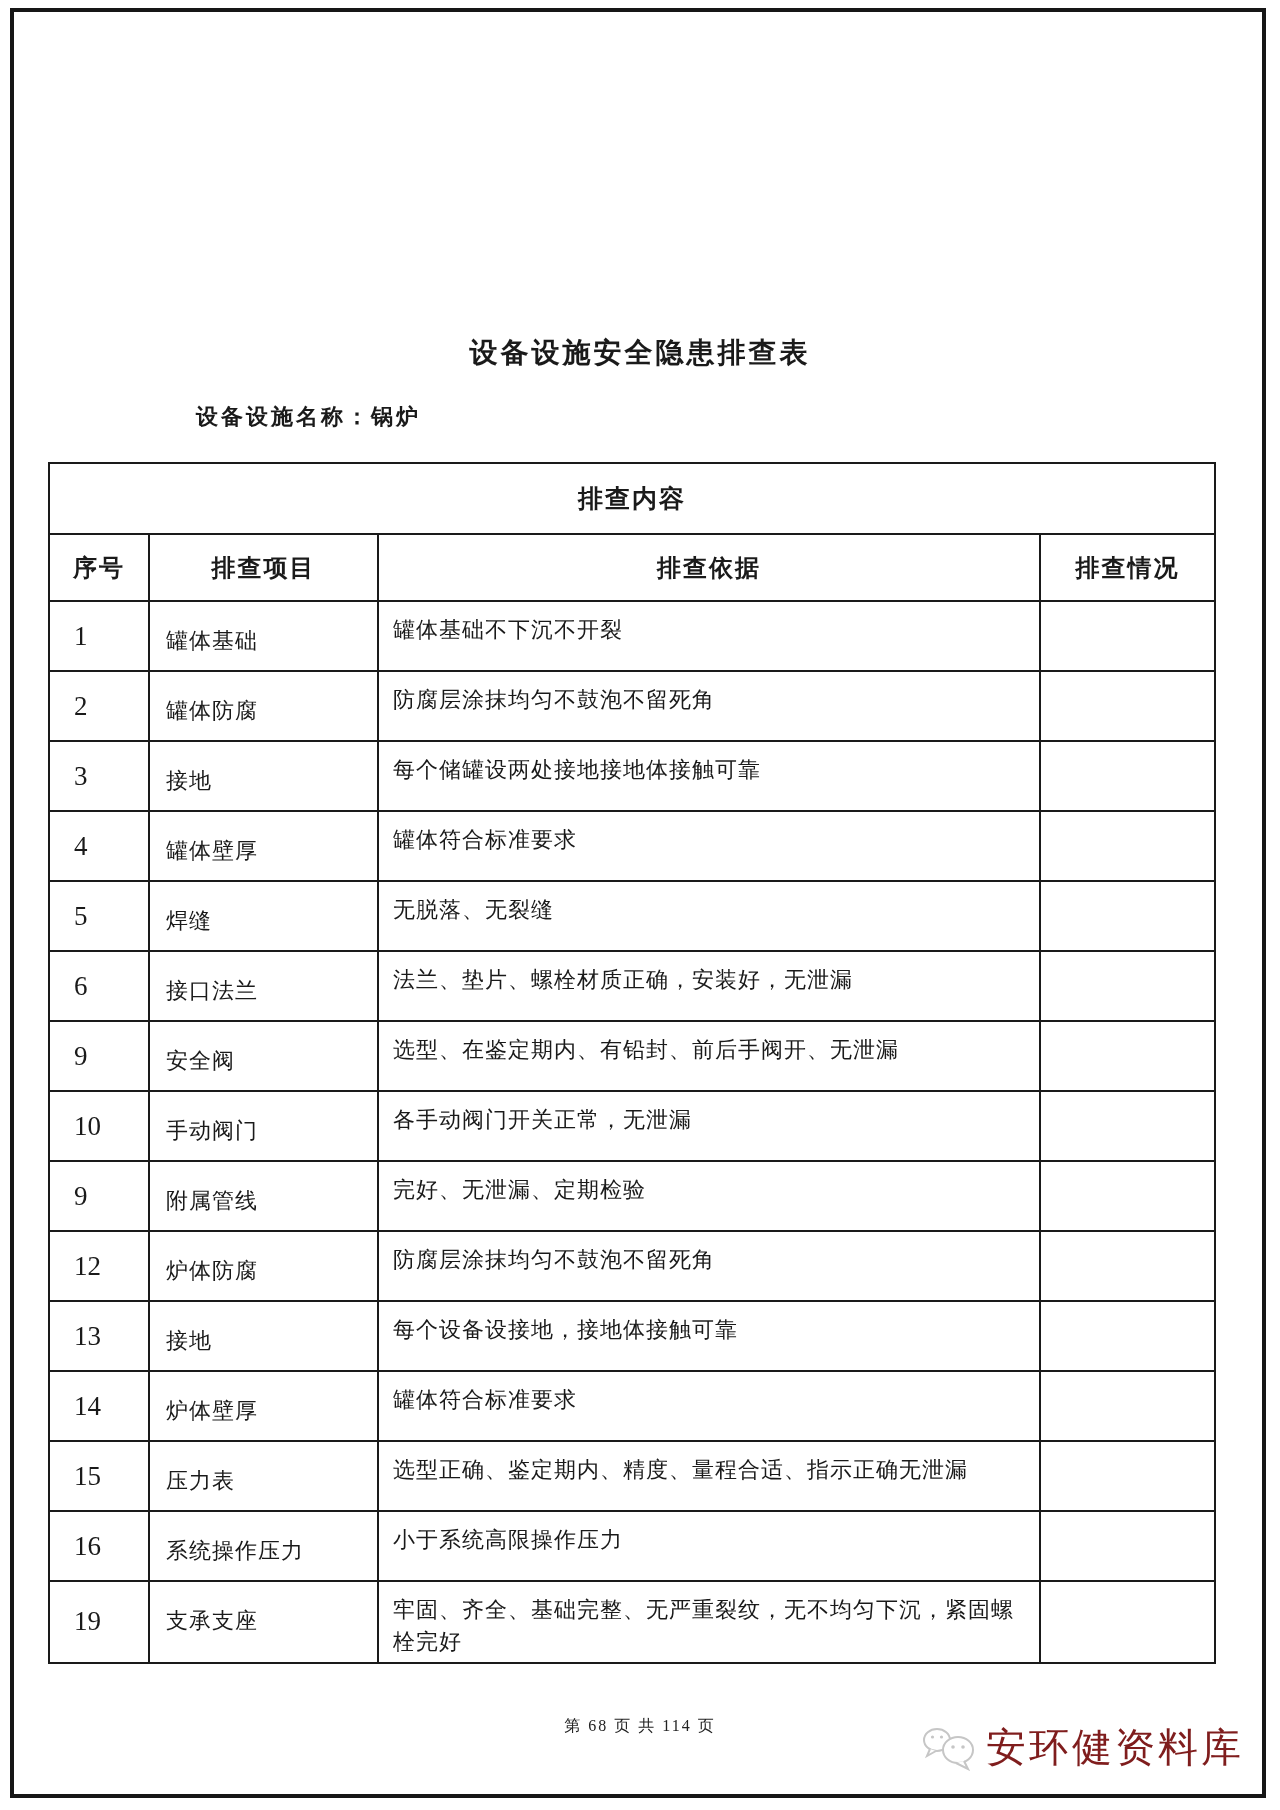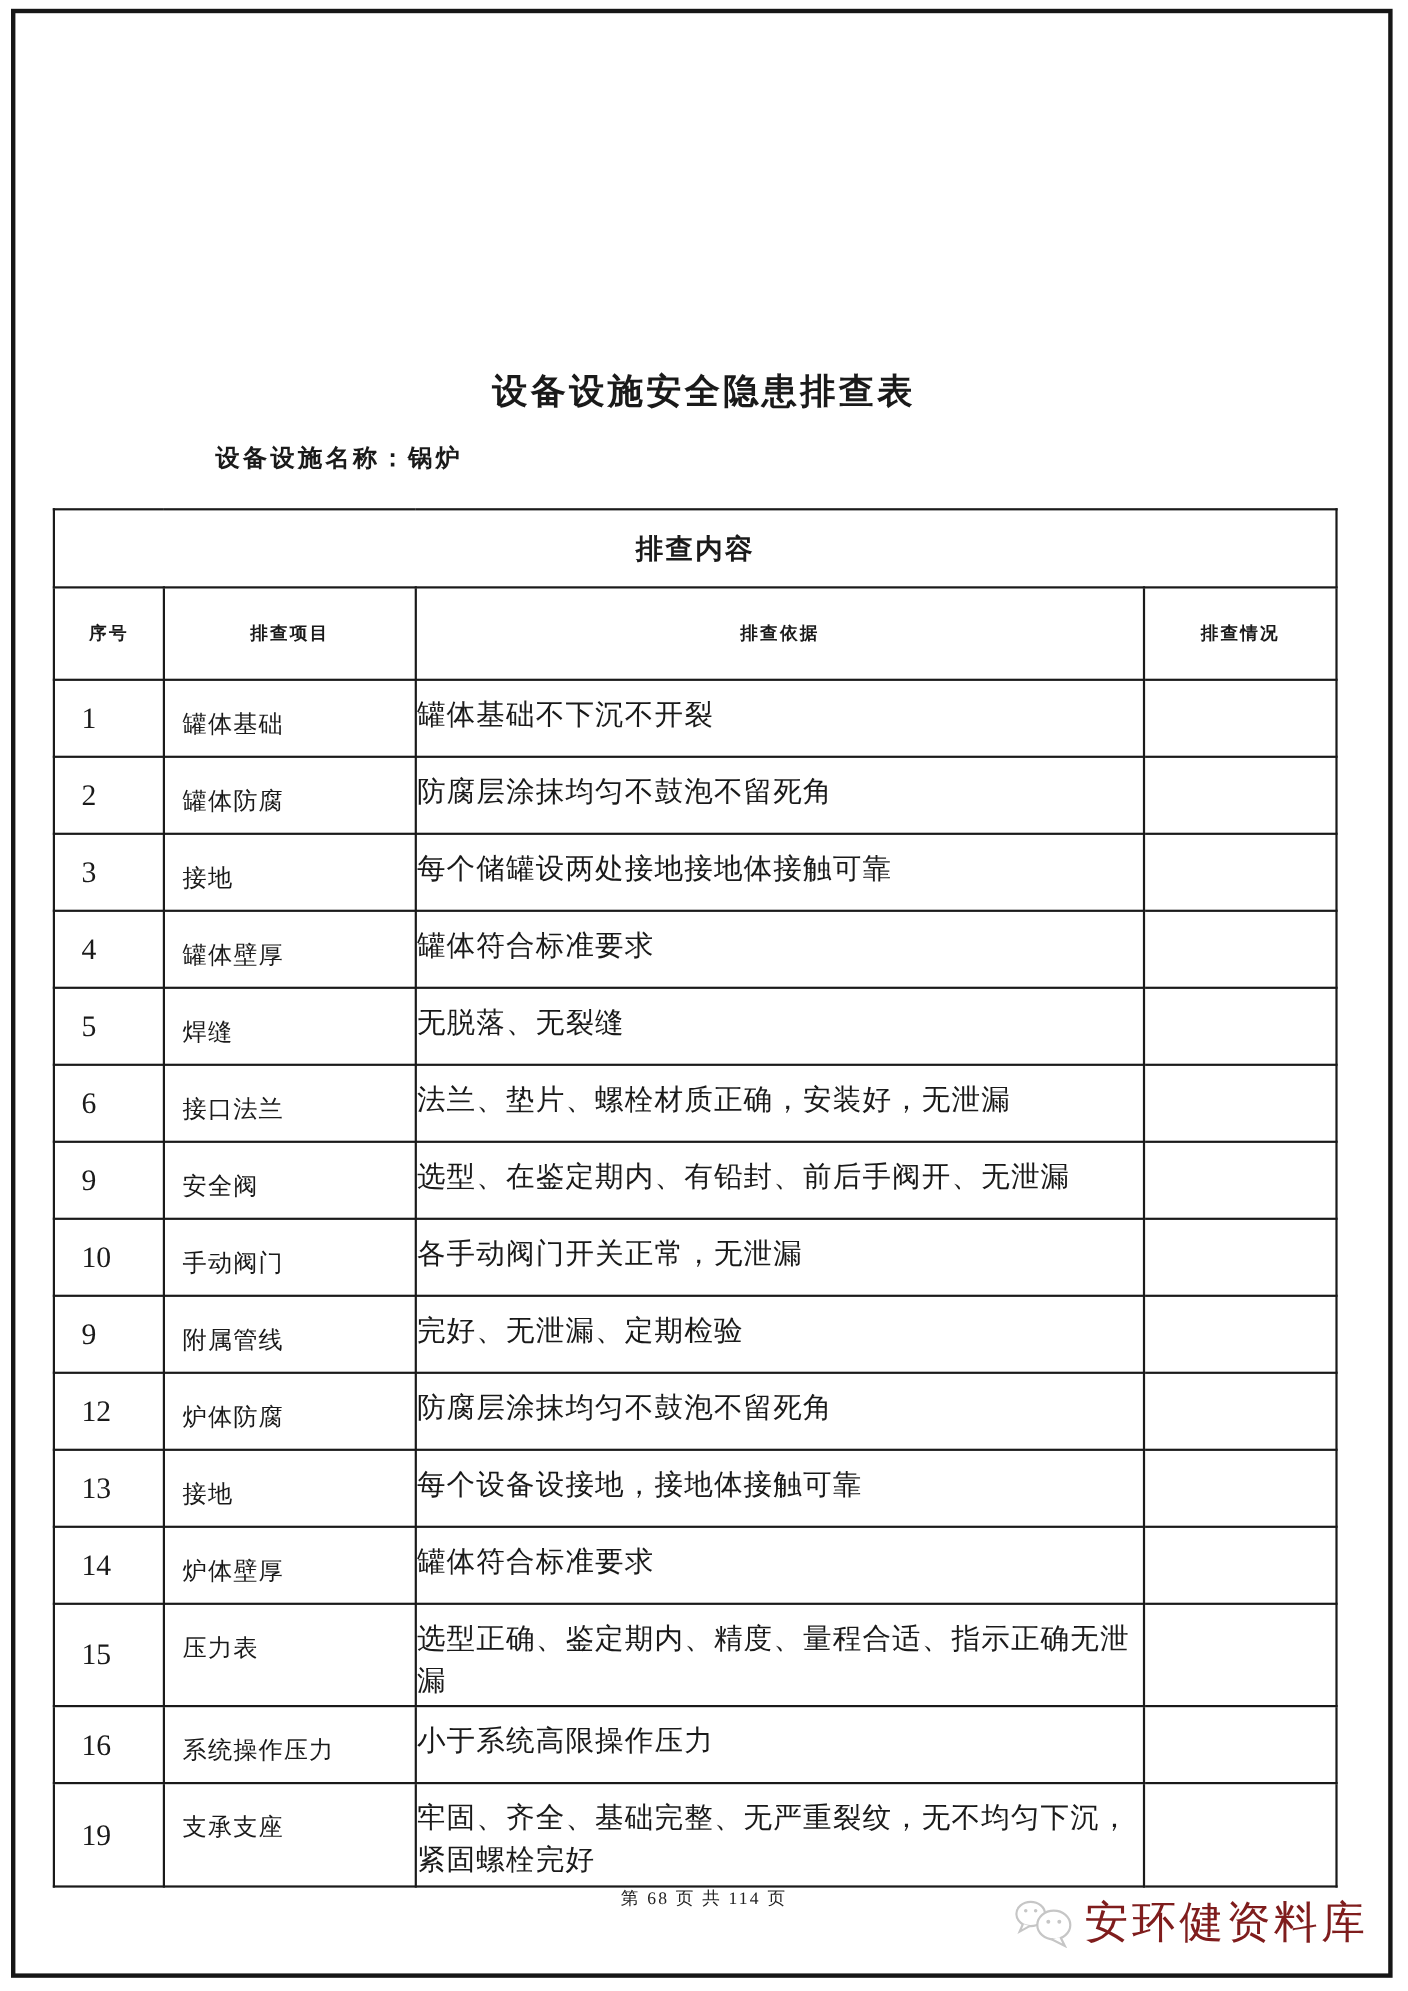--- a/index.html
+++ b/index.html
@@ -26,21 +26,21 @@
     box-sizing: border-box;
     pointer-events: none;
   }
   .doc-title {
     position: absolute;
     top: 334px;
     left: 0;
     width: 100%;
     margin: 0;
     text-align: center;
-    font-size: 32px;
+    font-size: 28px;
     font-weight: bold;
     letter-spacing: 3px;
   }
   .equipment-line {
     position: absolute;
     top: 402px;
     left: 196px;
     font-size: 22px;
     font-weight: bold;
     letter-spacing: 3px;
@@ -61,22 +61,22 @@
   }
   th.section-header {
     height: 71px;
     font-size: 25px;
     font-weight: bold;
     text-align: center;
     vertical-align: middle;
     letter-spacing: 2px;
   }
   tr.col-header-row th {
-    height: 84px;
-    font-size: 16px;
+    height: 67px;
+    font-size: 24px;
     font-weight: bold;
     text-align: center;
     vertical-align: middle;
     letter-spacing: 2px;
   }
   .col-no     { width: 100px; }
   .col-item   { width: 229px; }
   .col-basis  { width: 662px; }
   .col-status { width: 175px; }
   tbody td { height: 70px; }
@@ -89,22 +89,22 @@
   }
   td.cell-item {
     vertical-align: top;
     padding: 24px 6px 4px 16px;
     font-size: 22px;
     letter-spacing: 1px;
     line-height: 1.35;
   }
   td.cell-basis {
     vertical-align: top;
-    padding: 12px 10px 4px 0;
-    font-size: 26px;
+    padding: 12px 10px 4px 14px;
+    font-size: 22px;
     letter-spacing: 1px;
     line-height: 1.45;
   }
   td.cell-status {
     vertical-align: middle;
   }
   .footer {
     position: absolute;
     top: 1678px;
     left: 0;

